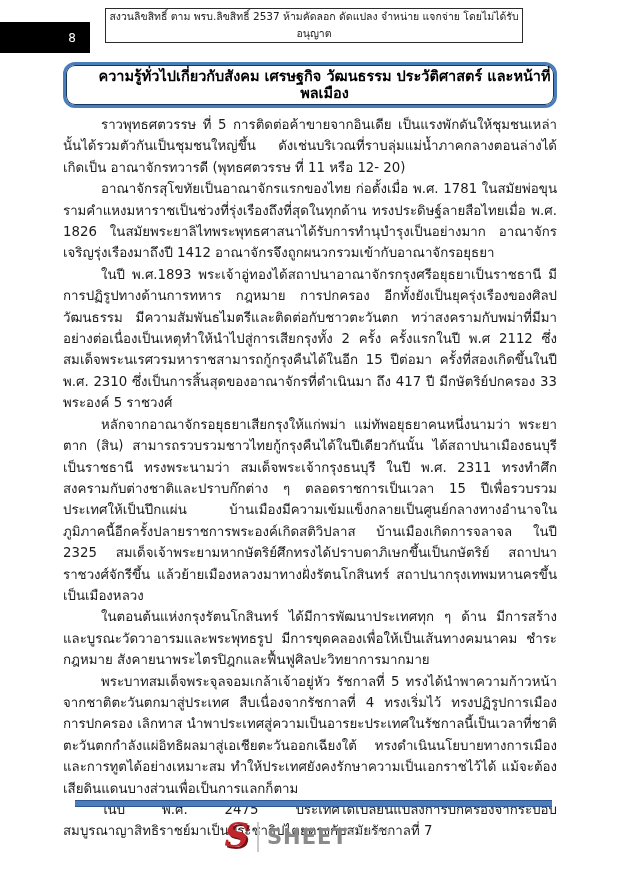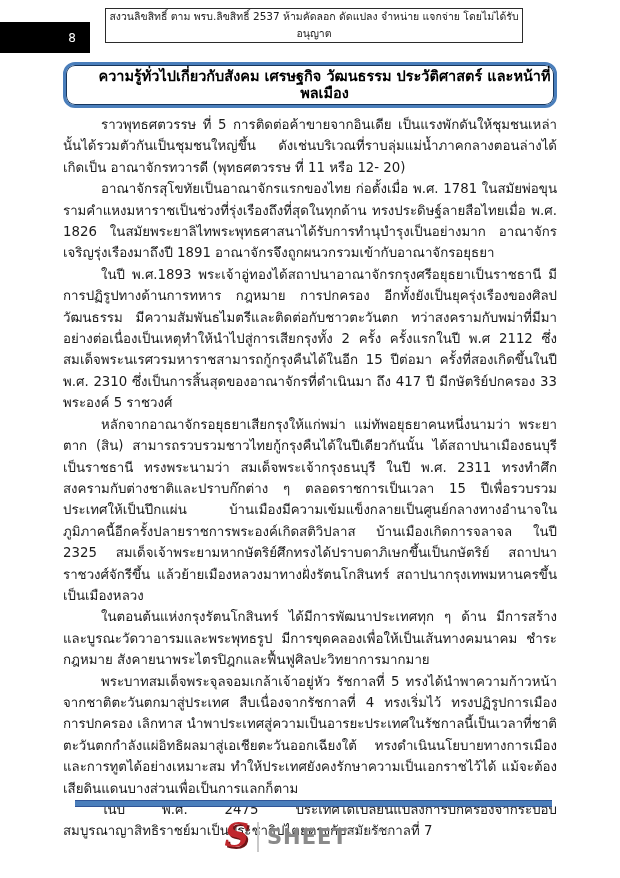--- a/index.html
+++ b/index.html
@@ -105,21 +105,21 @@
   <div class="copyright-box">
     <span>สงวนลิขสิทธิ์ ตาม พรบ.ลิขสิทธิ์ 2537 ห้ามคัดลอก ดัดแปลง จำหน่าย แจกจ่าย โดยไม่ได้รับอนุญาต</span>
   </div>
 
   <div class="title-box">
     <span class="title-text">ความรู้ทั่วไปเกี่ยวกับสังคม เศรษฐกิจ วัฒนธรรม ประวัติศาสตร์ และหน้าที่พลเมือง</span>
   </div>
 
   <div class="content">
     <p>ราวพุทธศตวรรษ ที่ 5 การติดต่อค้าขายจากอินเดีย เป็นแรงพักดันให้ชุมชนเหล่านั้นได้รวมตัวกันเป็นชุมชนใหญ่ขึ้น ดังเช่นบริเวณที่ราบลุ่มแม่น้ำภาคกลางตอนล่างได้เกิดเป็น อาณาจักรทวารดี (พุทธศตวรรษ ที่ 11 หรือ 12- 20)</p>
-    <p>อาณาจักรสุโขทัยเป็นอาณาจักรแรกของไทย ก่อตั้งเมื่อ พ.ศ. 1781 ในสมัยพ่อขุนรามคำแหงมหาราชเป็นช่วงที่รุ่งเรืองถึงที่สุดในทุกด้าน ทรงประดิษฐ์ลายสือไทยเมื่อ พ.ศ. 1826 ในสมัยพระยาลิไทพระพุทธศาสนาได้รับการทำนุบำรุงเป็นอย่างมาก อาณาจักรเจริญรุ่งเรืองมาถึงปี 1891 อาณาจักรจึงถูกผนวกรวมเข้ากับอาณาจักรอยุธยา</p>
+    <p>อาณาจักรสุโขทัยเป็นอาณาจักรแรกของไทย ก่อตั้งเมื่อ พ.ศ. 1781 ในสมัยพ่อขุนรามคำแหงมหาราชเป็นช่วงที่รุ่งเรืองถึงที่สุดในทุกด้าน ทรงประดิษฐ์ลายสือไทยเมื่อ พ.ศ. 1826 ในสมัยพระยาลิไทพระพุทธศาสนาได้รับการทำนุบำรุงเป็นอย่างมาก อาณาจักรเจริญรุ่งเรืองมาถึงปี 1412 อาณาจักรจึงถูกผนวกรวมเข้ากับอาณาจักรอยุธยา</p>
     <p>ในปี พ.ศ.1893 พระเจ้าอู่ทองได้สถาปนาอาณาจักรกรุงศรีอยุธยาเป็นราชธานี มีการปฏิรูปทางด้านการทหาร กฎหมาย การปกครอง อีกทั้งยังเป็นยุครุ่งเรืองของศิลปวัฒนธรรม มีความสัมพันธไมตรีและติดต่อกับชาวตะวันตก ทว่าสงครามกับพม่าที่มีมาอย่างต่อเนื่องเป็นเหตุทำให้นำไปสู่การเสียกรุงทั้ง 2 ครั้ง ครั้งแรกในปี พ.ศ 2112 ซึ่งสมเด็จพระนเรศวรมหาราชสามารถกู้กรุงคืนได้ในอีก 15 ปีต่อมา ครั้งที่สองเกิดขึ้นในปี พ.ศ. 2310 ซึ่งเป็นการสิ้นสุดของอาณาจักรที่ดำเนินมา ถึง 417 ปี มีกษัตริย์ปกครอง 33 พระองค์ 5 ราชวงศ์</p>
     <p>หลักจากอาณาจักรอยุธยาเสียกรุงให้แก่พม่า แม่ทัพอยุธยาคนหนึ่งนามว่า พระยาตาก (สิน) สามารถรวบรวมชาวไทยกู้กรุงคืนได้ในปีเดียวกันนั้น ได้สถาปนาเมืองธนบุรีเป็นราชธานี ทรงพระนามว่า สมเด็จพระเจ้ากรุงธนบุรี ในปี พ.ศ. 2311 ทรงทำศึกสงครามกับต่างชาติและปราบก๊กต่าง ๆ ตลอดราชการเป็นเวลา 15 ปีเพื่อรวบรวมประเทศให้เป็นปึกแผ่น บ้านเมืองมีความเข้มแข็งกลายเป็นศูนย์กลางทางอำนาจในภูมิภาคนี้อีกครั้งปลายราชการพระองค์เกิดสติวิปลาส บ้านเมืองเกิดการจลาจล ในปี 2325 สมเด็จเจ้าพระยามหากษัตริย์ศึกทรงได้ปราบดาภิเษกขึ้นเป็นกษัตริย์ สถาปนาราชวงศ์จักรีขึ้น แล้วย้ายเมืองหลวงมาทางฝั่งรัตนโกสินทร์ สถาปนากรุงเทพมหานครขึ้นเป็นเมืองหลวง</p>
     <p>ในตอนต้นแห่งกรุงรัตนโกสินทร์ ได้มีการพัฒนาประเทศทุก ๆ ด้าน มีการสร้างและบูรณะวัดวาอารมและพระพุทธรูป มีการขุดคลองเพื่อให้เป็นเส้นทางคมนาคม ชำระกฎหมาย สังคายนาพระไตรปิฎกและฟื้นฟูศิลปะวิทยาการมากมาย</p>
     <p>พระบาทสมเด็จพระจุลจอมเกล้าเจ้าอยู่หัว รัชกาลที่ 5 ทรงได้นำพาความก้าวหน้าจากชาติตะวันตกมาสู่ประเทศ สืบเนื่องจากรัชกาลที่ 4 ทรงเริ่มไว้ ทรงปฏิรูปการเมือง การปกครอง เลิกทาส นำพาประเทศสู่ความเป็นอารยะประเทศในรัชกาลนี้เป็นเวลาที่ชาติตะวันตกกำลังแผ่อิทธิผลมาสู่เอเชียตะวันออกเฉียงใต้ ทรงดำเนินนโยบายทางการเมืองและการทูตได้อย่างเหมาะสม ทำให้ประเทศยังคงรักษาความเป็นเอกราชไว้ได้ แม้จะต้องเสียดินแดนบางส่วนเพื่อเป็นการแลกก็ตาม</p>
     <p>ในปี พ.ศ. 2475 ประเทศได้เปลี่ยนแปลงการปกครองจากระบอบสมบูรณาญาสิทธิราชย์มาเป็นประชาธิปไตยตรงกับสมัยรัชกาลที่ 7</p>
   </div>
 
   <div class="footer-bar"></div>
 
   <div class="logo">

